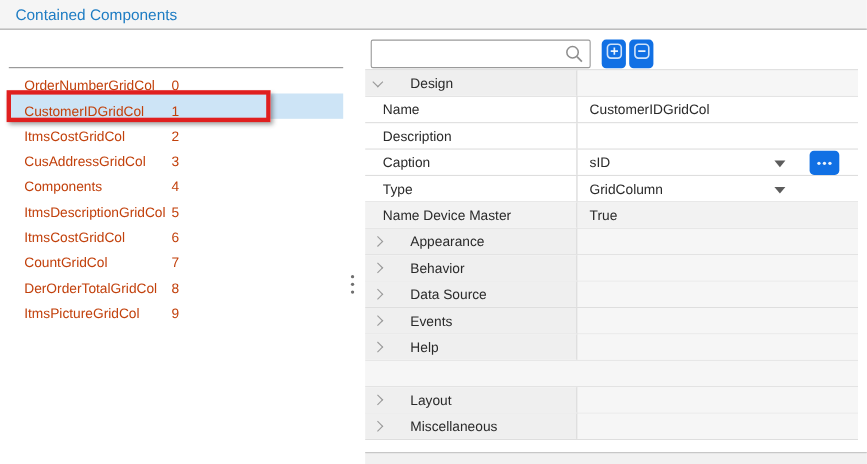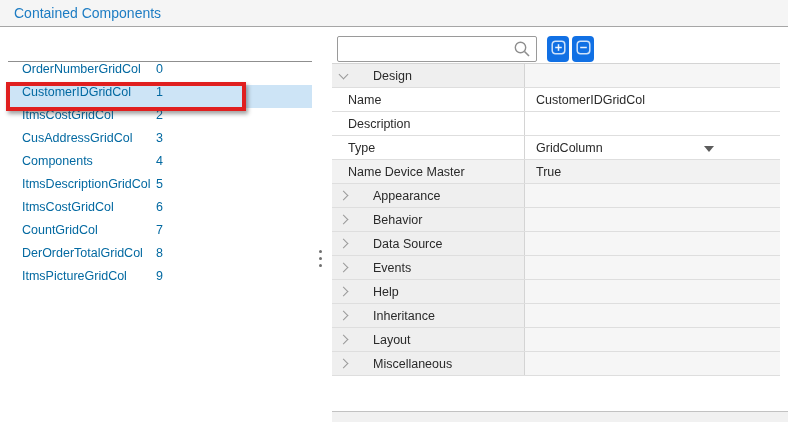--- a/index.html
+++ b/index.html
@@ -14,22 +14,22 @@
     background:#f5f5f5;border-bottom:1px solid #a6a6a6;
     display:flex;align-items:center;padding-left:14px;box-sizing:border-box;
   }
   #header .title{font-size:14px;color:#1d7cc3;}
   
   #component-list{
     position:absolute;left:8px;top:61px;width:304px;
     border-top:1px solid #8f8f8f;
   }
   .list-row{
-    height:23px;display:flex;align-items:flex-start;
-    font-size:12.5px;color:#0369a1;position:relative;cursor:default;
+    height:23px;display:flex;align-items:flex-end;
+    font-size:12.5px;color:#c2410c;position:relative;cursor:default;
   }
   .list-row .name{padding-left:14px;width:148px;box-sizing:border-box;
     white-space:nowrap;overflow:hidden;}
   .list-row .idx{flex:none;}
   .list-row.selected{background:#cde4f6;}
   .annotation-box{
     position:absolute;left:-2px;top:-3px;width:240px;height:29px;
     box-sizing:border-box;border:4px solid #e01f1f;
     box-shadow:2px 3px 4px rgba(50,50,50,.45);
     pointer-events:none;z-index:3;
@@ -199,20 +199,34 @@
     <div class="grid-row property">
       <div class="cell-label">
         <span class="lbl">Description</span>
       </div>
       <div class="cell-value">
         <span></span>
       </div>
     </div>
     <div class="grid-row property">
       <div class="cell-label">
+        <span class="lbl">Caption</span>
+      </div>
+      <div class="cell-value">
+        <span>sID</span>
+        <span class="caret"></span>
+        <span class="ellipsis-btn">
+          <i></i>
+          <i></i>
+          <i></i>
+        </span>
+      </div>
+    </div>
+    <div class="grid-row property">
+      <div class="cell-label">
         <span class="lbl">Type</span>
       </div>
       <div class="cell-value">
         <span>GridColumn</span>
         <span class="caret"></span>
       </div>
     </div>
     <div class="grid-row property readonly">
       <div class="cell-label">
         <span class="lbl">Name Device Master</span>
@@ -250,24 +264,20 @@
       <div class="cell-value"></div>
     </div>
     <div class="grid-row category">
       <div class="cell-label">
         <span class="chev right"></span>
         <span class="lbl">Help</span>
       </div>
       <div class="cell-value"></div>
     </div>
     <div class="grid-row category">
-      <div class="cell-label">
-        <span class="chev right"></span>
-        <span class="lbl">Inheritance</span>
-      </div>
       <div class="cell-value"></div>
     </div>
     <div class="grid-row category">
       <div class="cell-label">
         <span class="chev right"></span>
         <span class="lbl">Layout</span>
       </div>
       <div class="cell-value"></div>
     </div>
     <div class="grid-row category">

